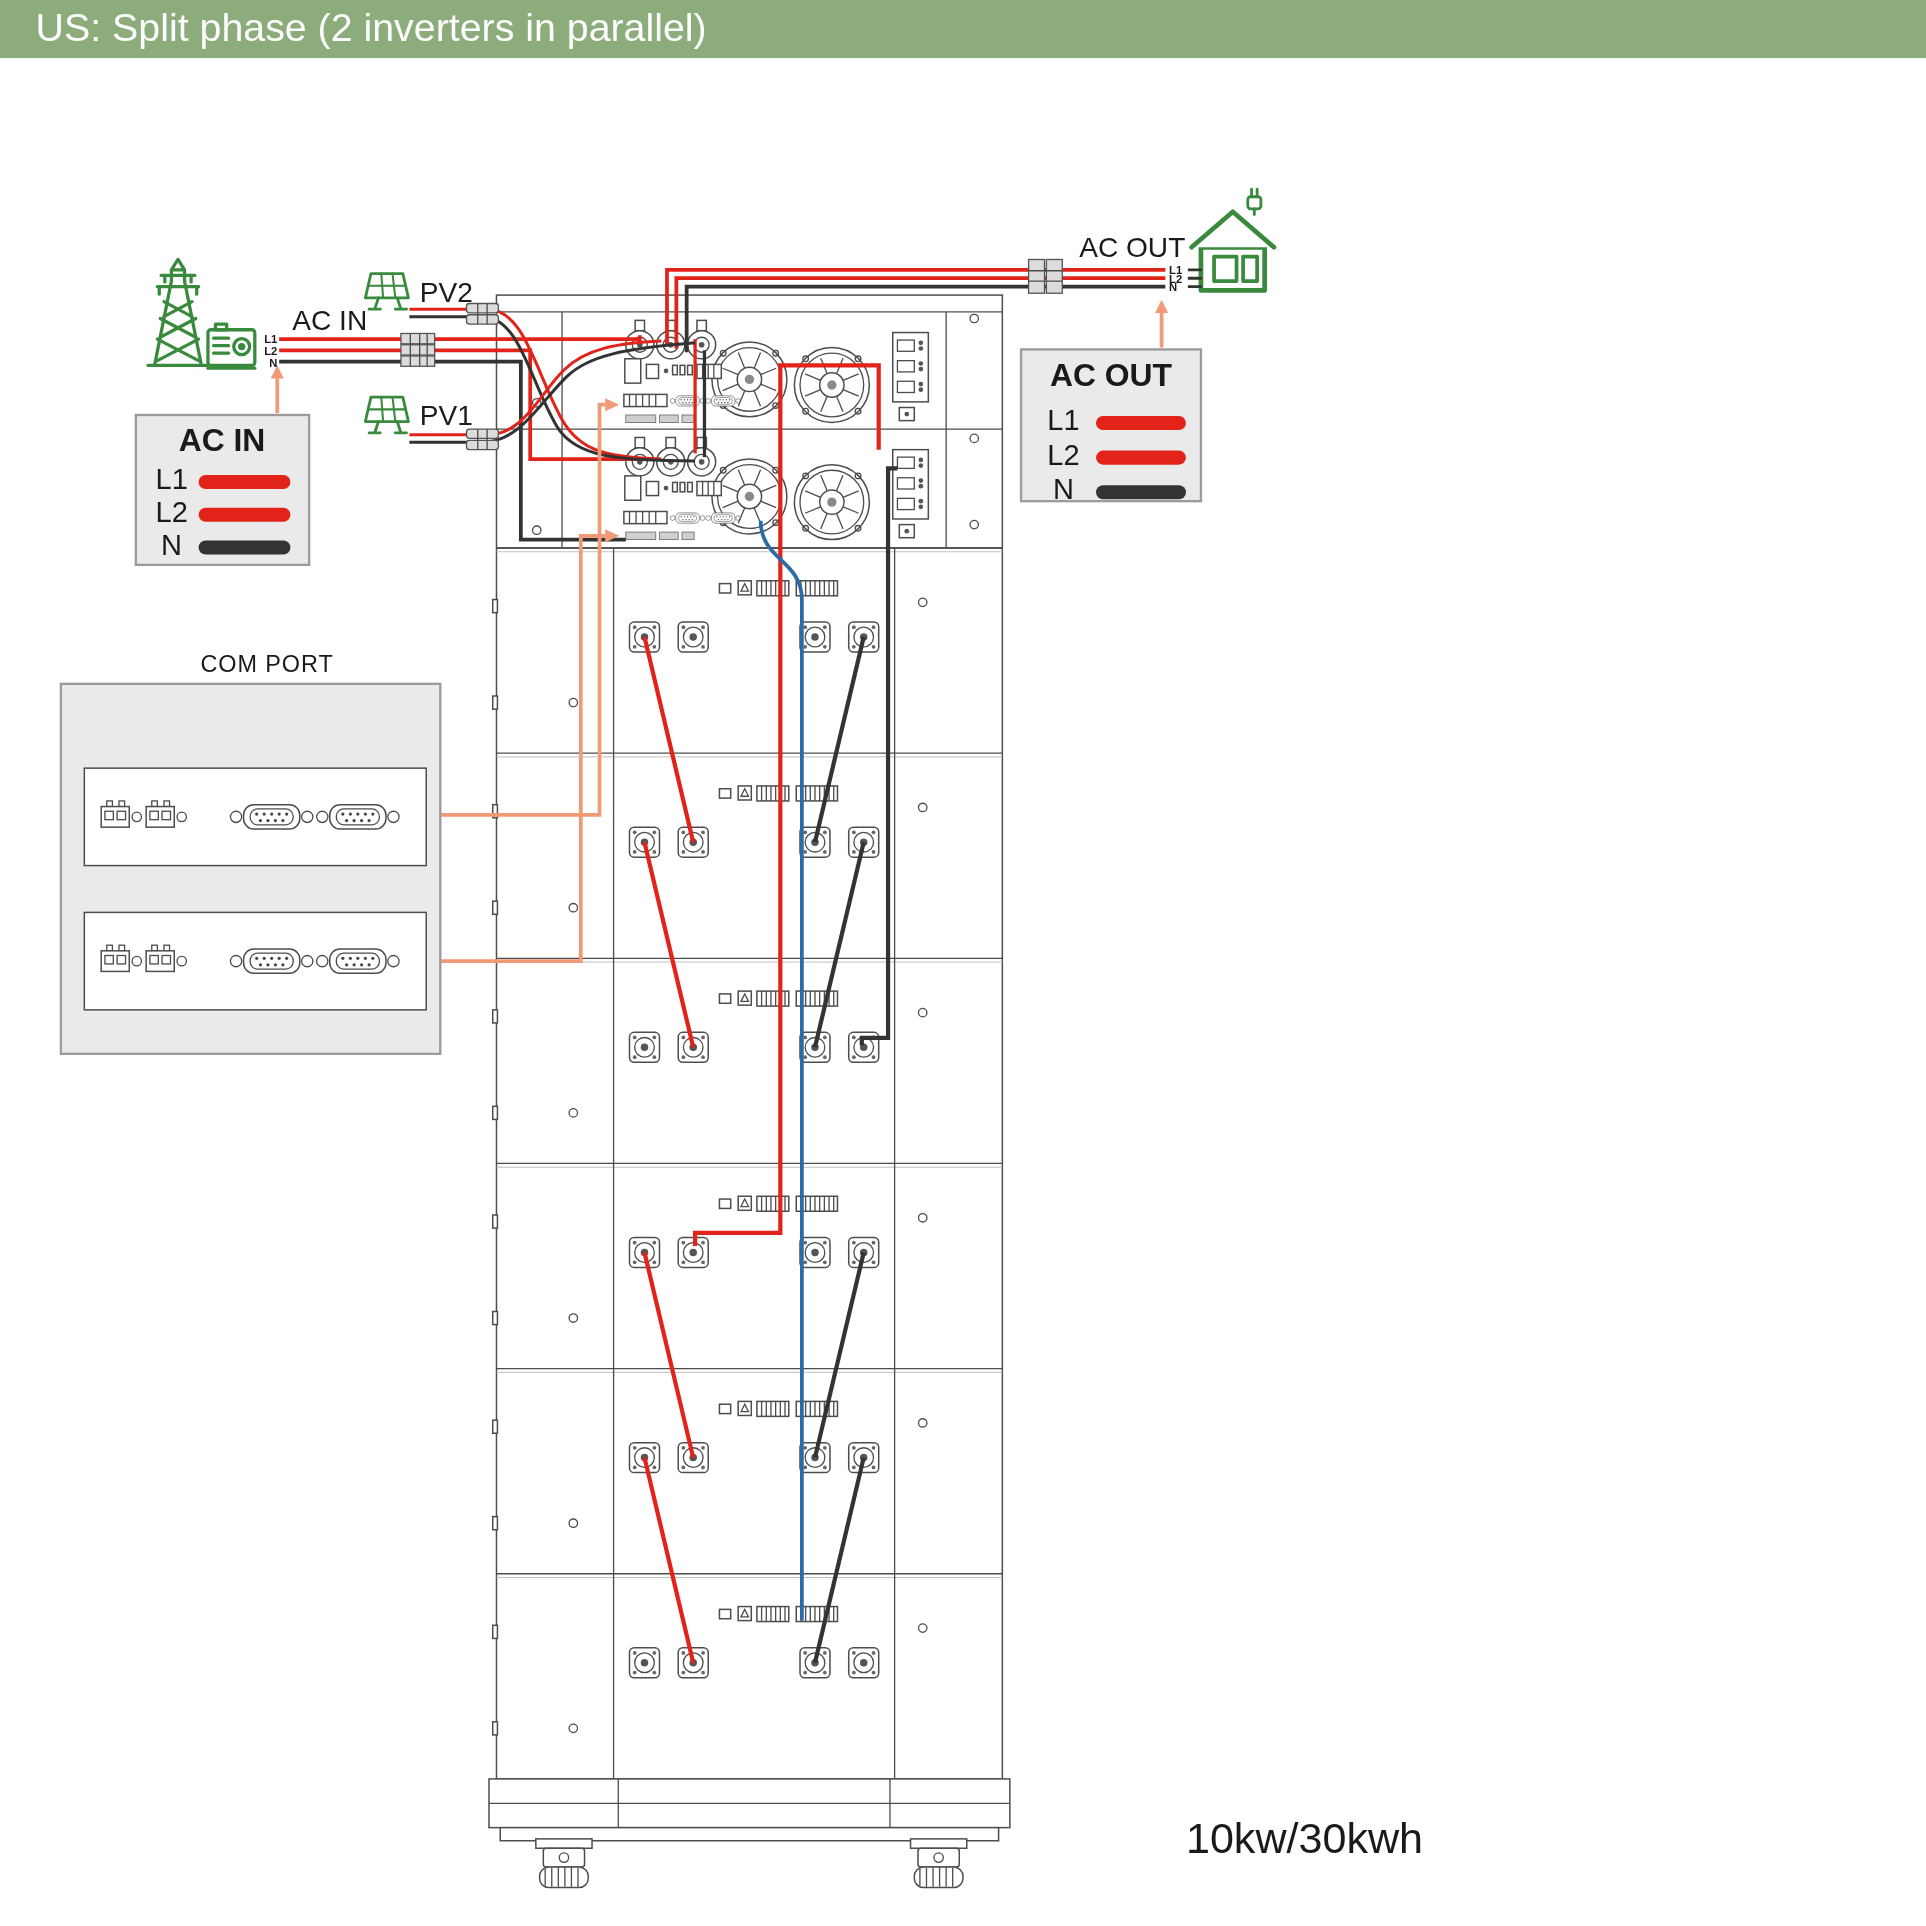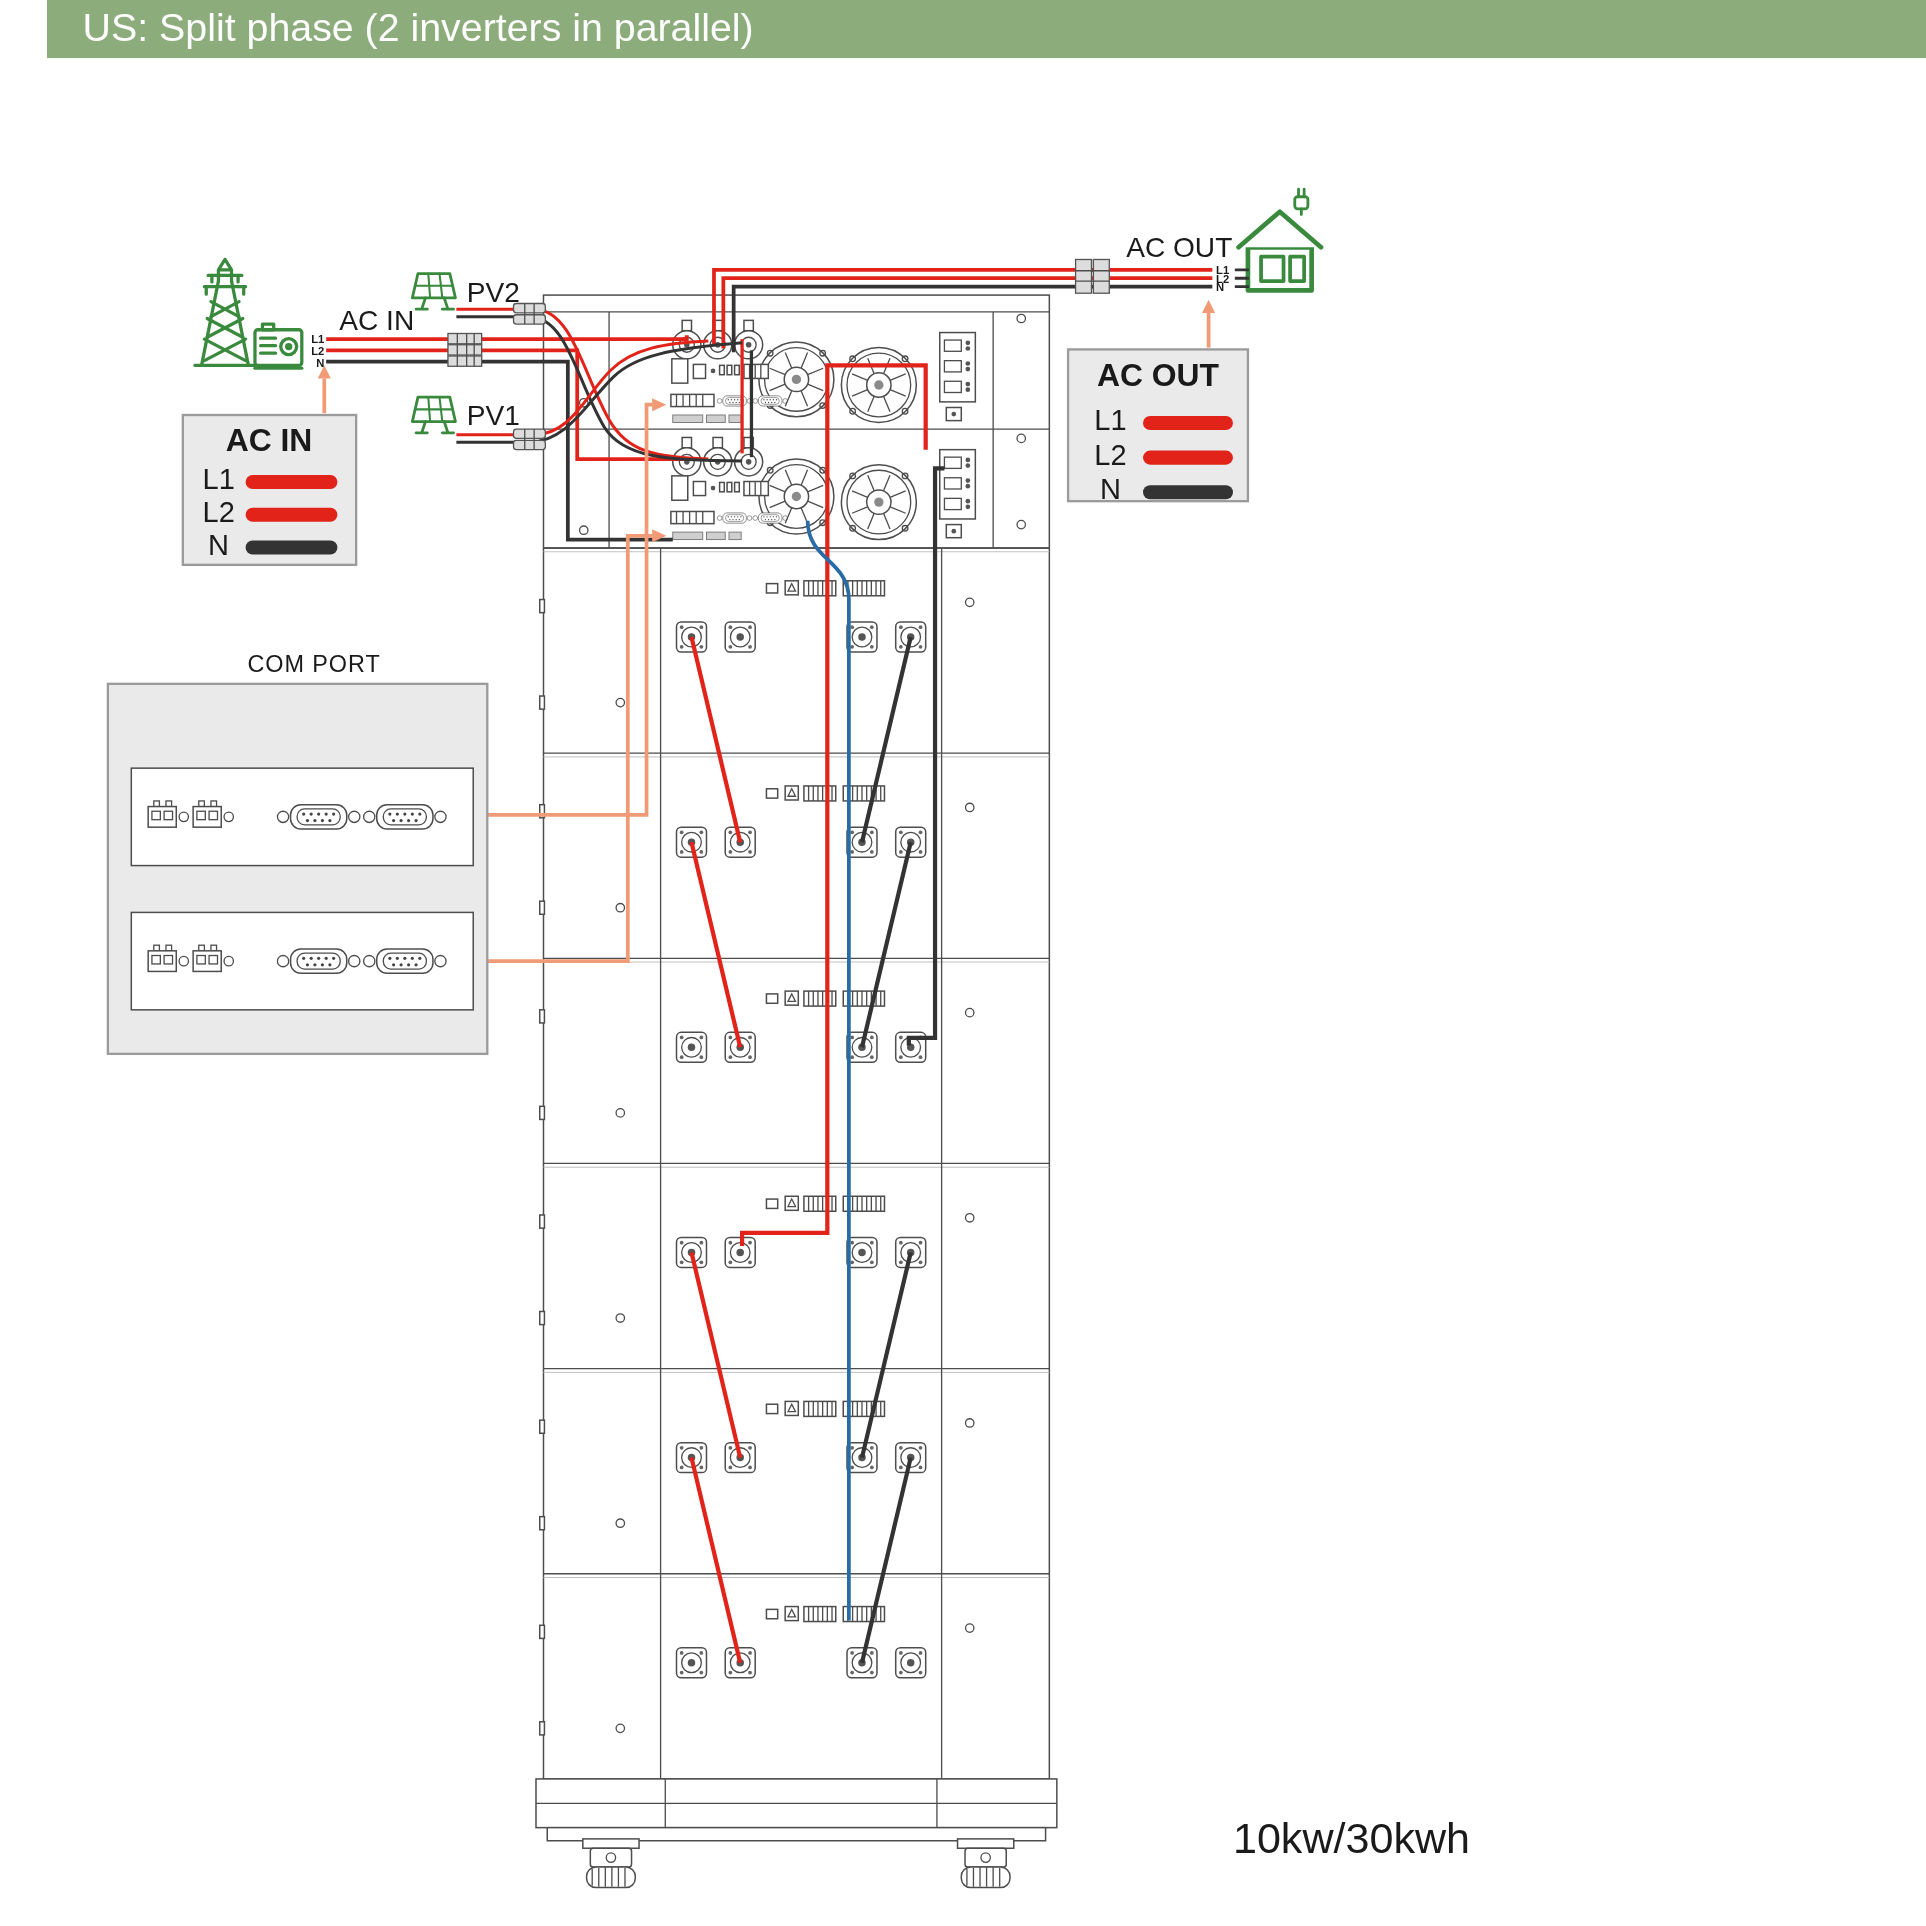--- a/index.html
+++ b/index.html
@@ -1,16 +1,16 @@
 <!DOCTYPE html>
 <html style="font-size:15px"><head>
 <meta charset="utf-8">
 <style>
   html,body{margin:0;padding:0;background:#fff;}
-  .page{width:1648px;height:1926px;position:relative;background:#fff;margin-left:47px;}
+  .page{width:1648px;height:1926px;position:relative;background:#fff;}
   svg{display:block;}
   text{font-family:"Liberation Sans","DejaVu Sans",sans-serif;fill:#1a1a1a;}
   .hdr-t{font-size:42px;fill:#fdfdfd;}
   .big{font-size:30px;}
   .cap{font-size:46px;}
   .tag{font-size:12px;font-weight:bold;}
   .lg-title{font-size:34px;font-weight:bold;}
   .lg-row{font-size:31px;}
   .com-t{font-size:25px;letter-spacing:1px;}
   .ol{fill:#fff;stroke:#4d4d4d;stroke-width:1.6;}

